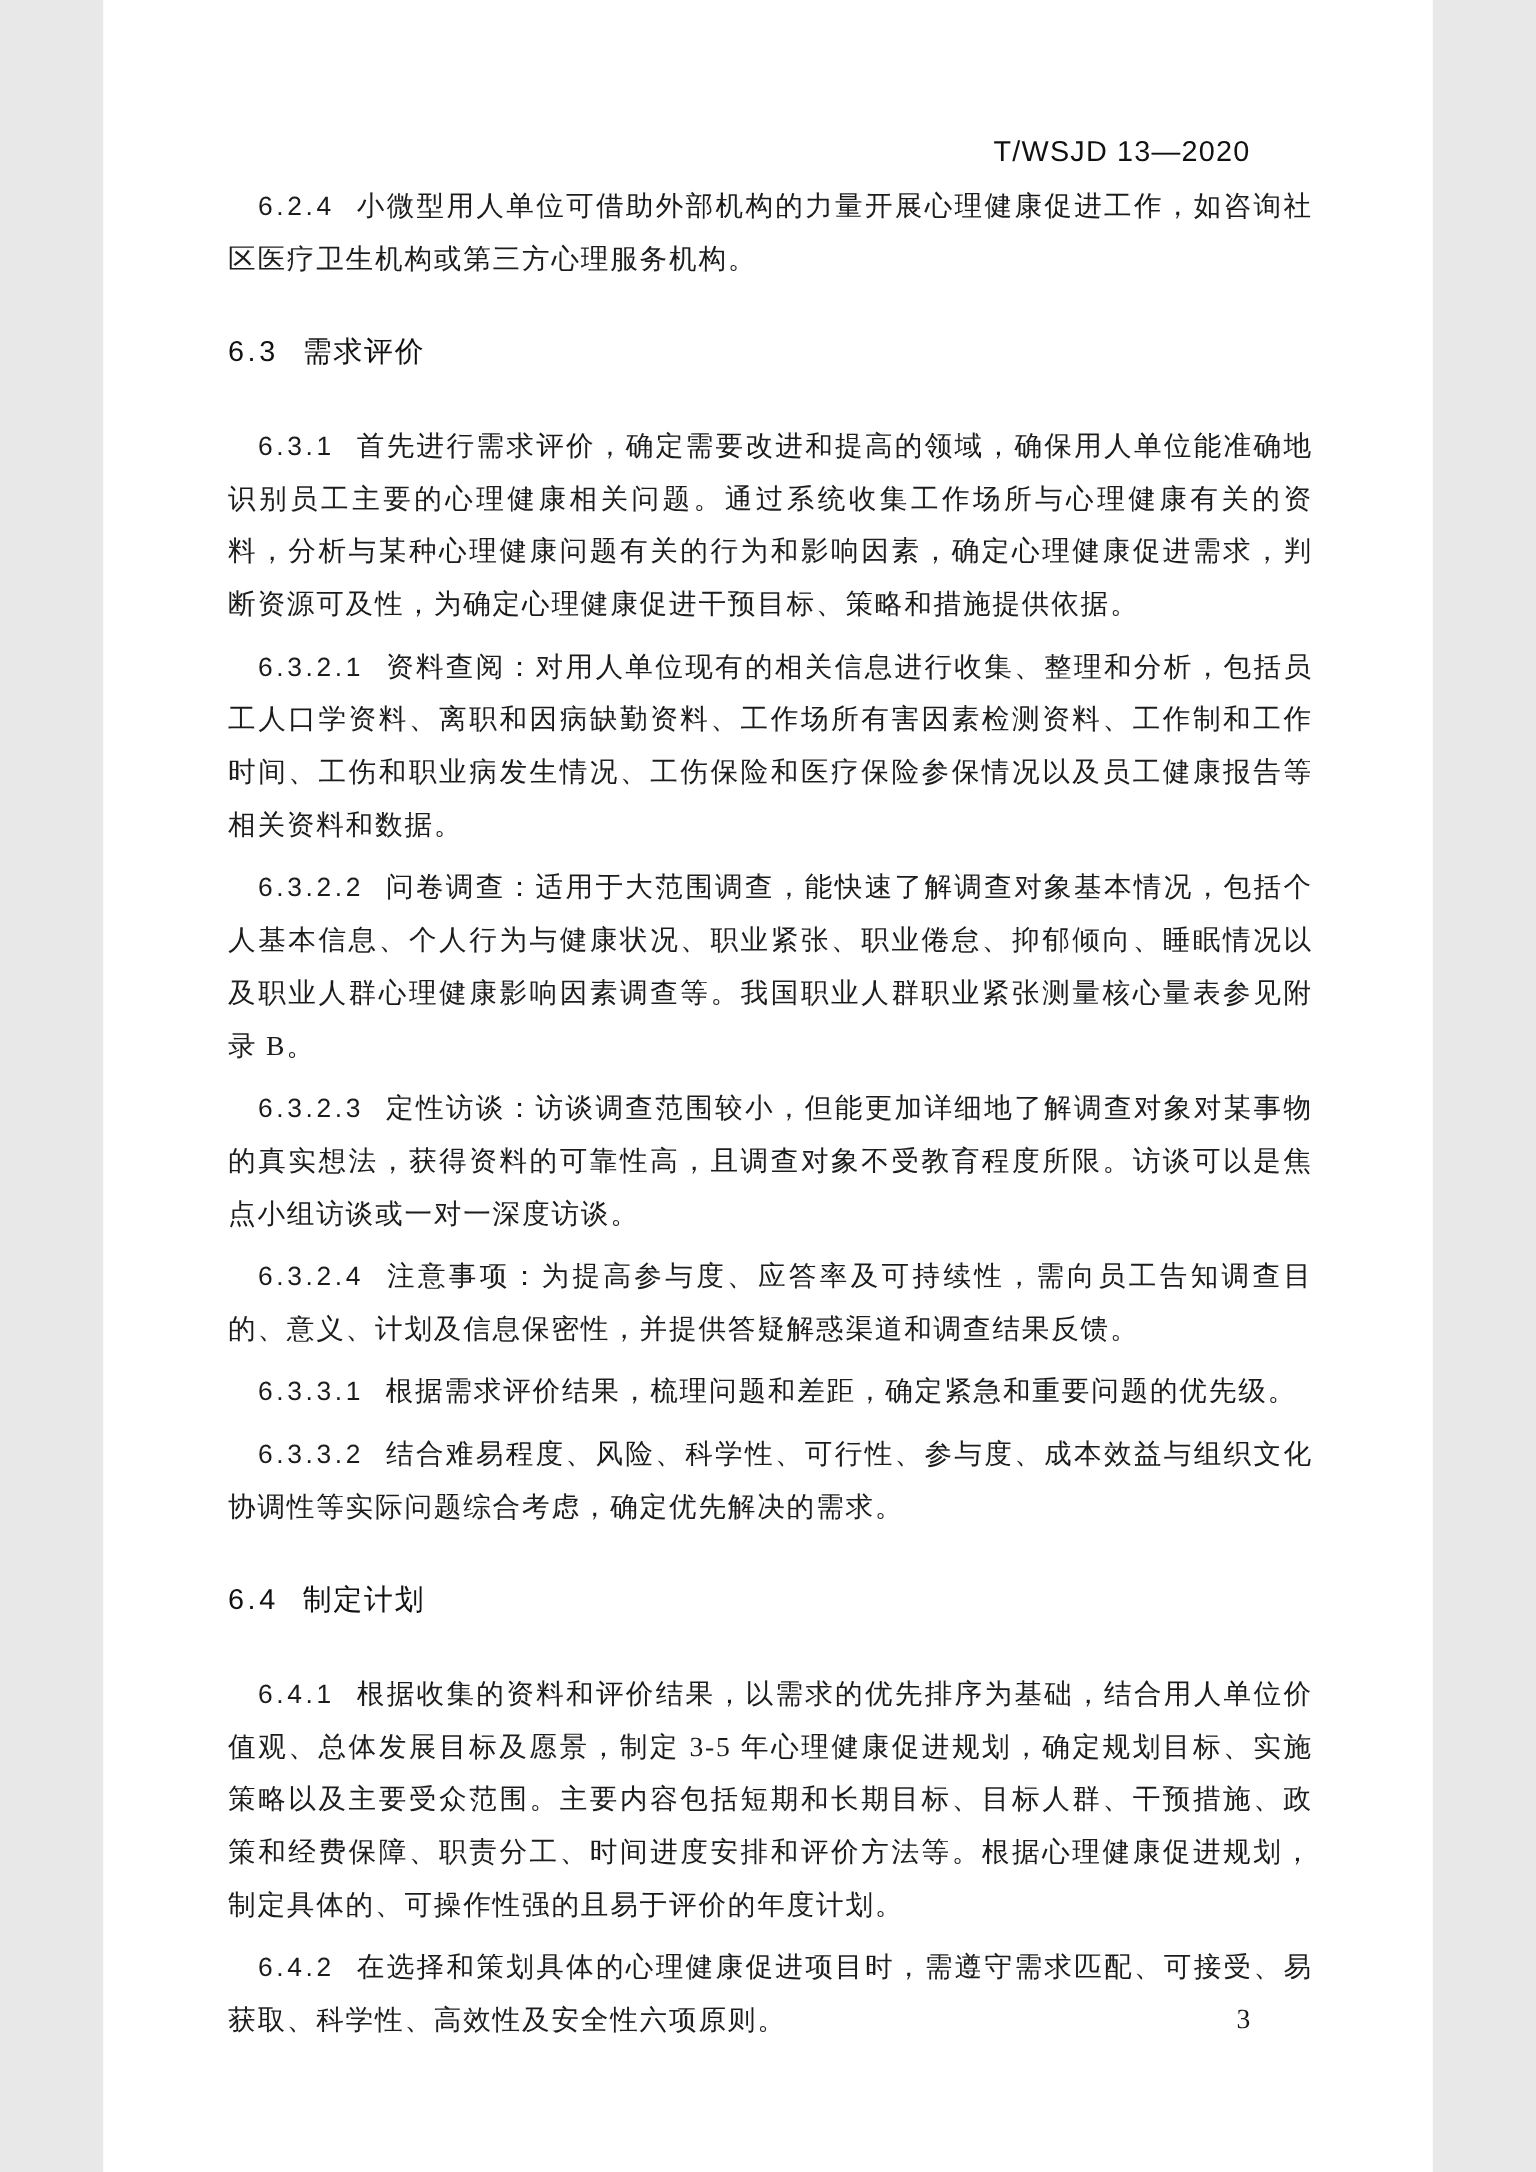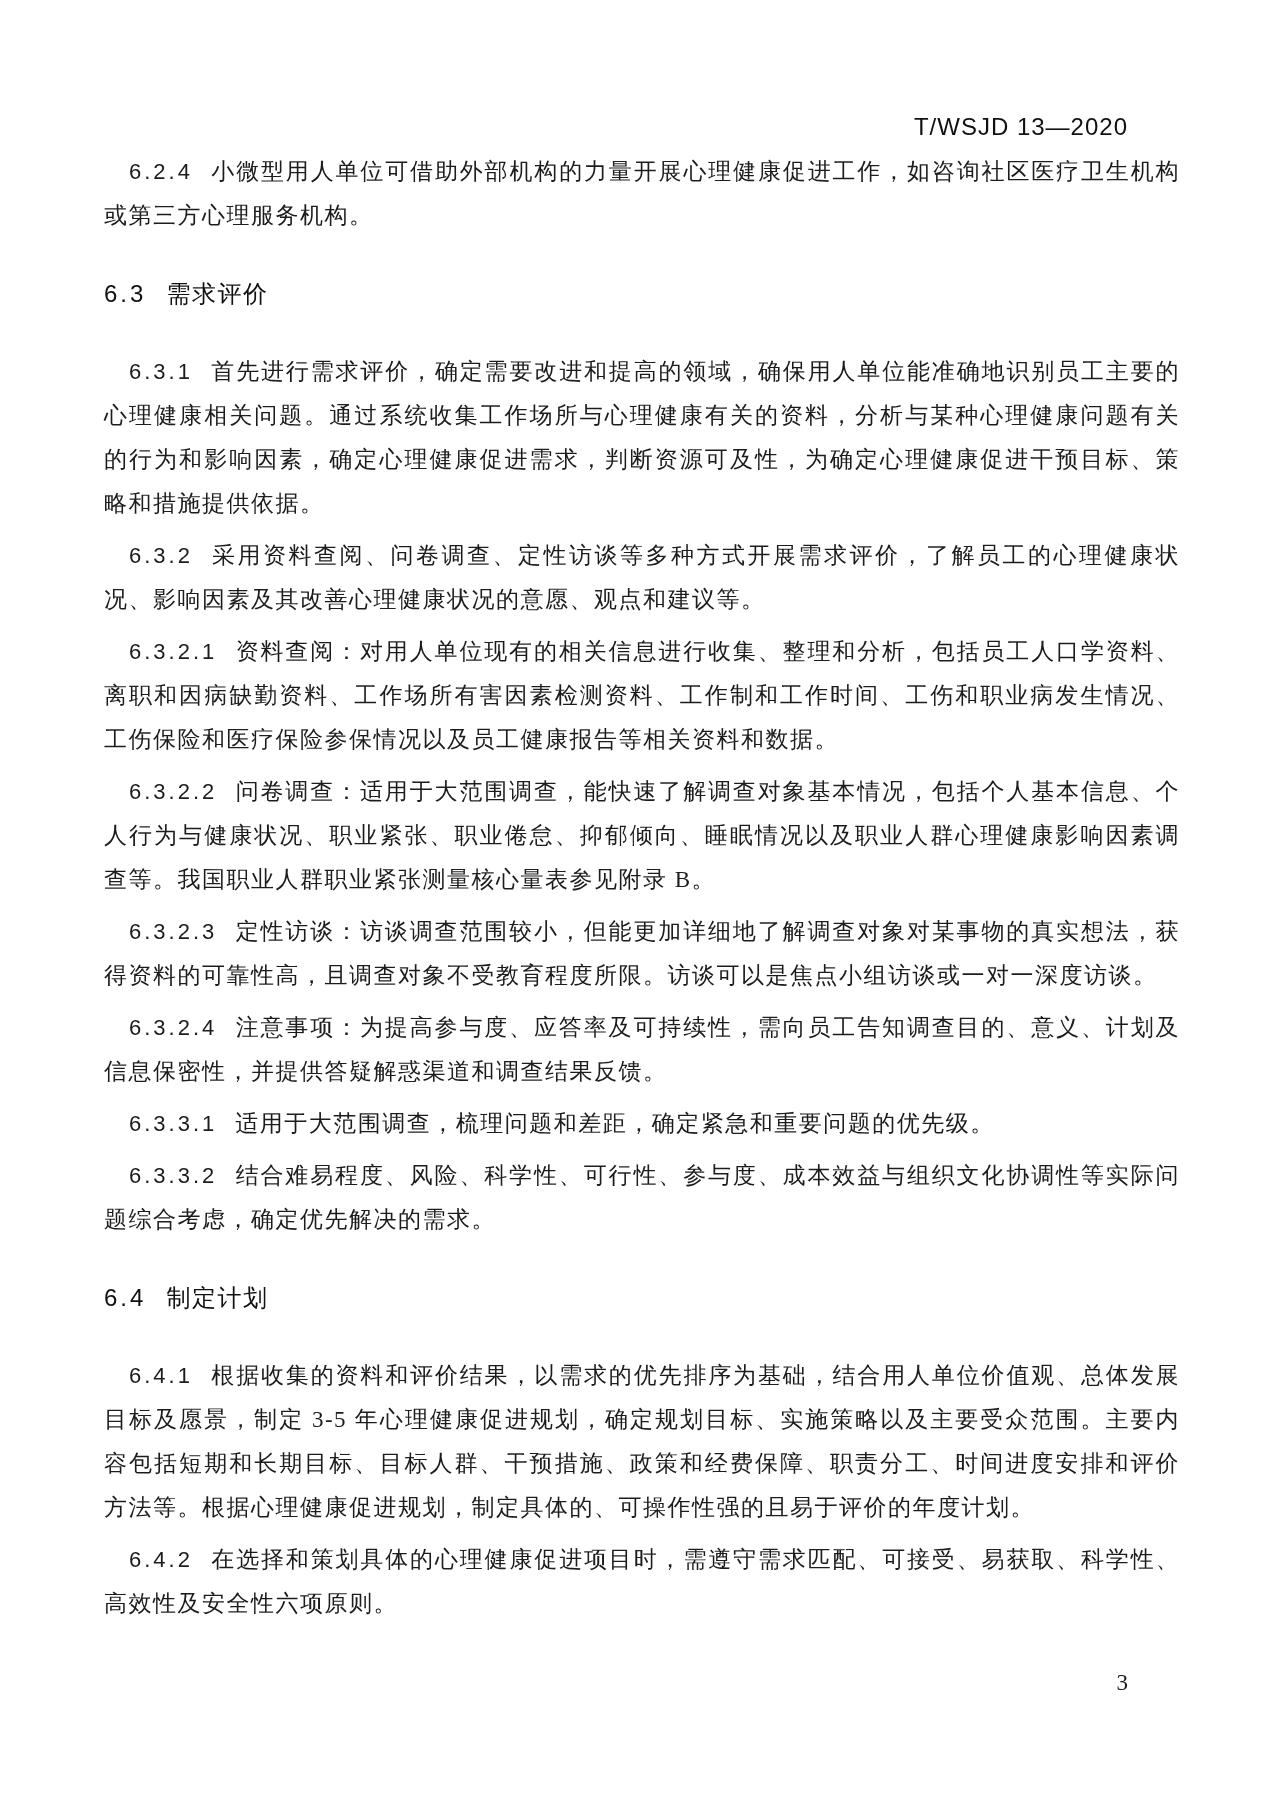--- a/index.html
+++ b/index.html
@@ -1,19 +1,19 @@
 <!DOCTYPE html>
 <html><head>
 <meta charset="utf-8">
 <style>
   * { margin: 0; padding: 0; box-sizing: border-box; }
   html, body { background: #e8e8e8; }
   .page {
     position: relative;
-    width: 1280px;
+    width: 1108px;
     height: 1810px;
     margin: 0 auto;
     background: #ffffff;
     color: #1c1c1c;
     overflow: hidden;
     font-family: "Liberation Serif", "DejaVu Serif", serif;
   }
   .doc-header {
     padding-top: 112px;
     padding-right: 152px;
@@ -78,32 +78,31 @@
   </div>
 
   <div class="content">
 
     <p class="para"><span class="num">6.2.4</span><span>小微型用人单位可借助外部机构的力量开展心理健康促进工作，如咨询社区医疗卫生机构或第三方心理服务机构。</span></p>
 
     <h2 class="heading"><span class="num">6.3</span><span>需求评价</span></h2>
 
     <p class="para"><span class="num">6.3.1</span><span>首先进行需求评价，确定需要改进和提高的领域，确保用人单位能准确地识别员工主要的心理健康相关问题。通过系统收集工作场所与心理健康有关的资料，分析与某种心理健康问题有关的行为和影响因素，确定心理健康促进需求，判断资源可及性，为确定心理健康促进干预目标、策略和措施提供依据。</span></p>
 
-    <p class="para"><span class="num">6.3.2</span><span>采用资料查阅、问卷调查、定性访谈等多种方式开展需求评价，了解员工的心理健康状况、影响因素及其改善心理健康状况的意愿、观点和建议等。</span></p>
 
     <p class="para"><span class="num">6.3.2.1</span><span>资料查阅：对用人单位现有的相关信息进行收集、整理和分析，包括员工人口学资料、离职和因病缺勤资料、工作场所有害因素检测资料、工作制和工作时间、工伤和职业病发生情况、工伤保险和医疗保险参保情况以及员工健康报告等相关资料和数据。</span></p>
 
     <p class="para"><span class="num">6.3.2.2</span><span>问卷调查：适用于大范围调查，能快速了解调查对象基本情况，包括个人基本信息、个人行为与健康状况、职业紧张、职业倦怠、抑郁倾向、睡眠情况以及职业人群心理健康影响因素调查等。我国职业人群职业紧张测量核心量表参见附录 B。</span></p>
 
     <p class="para"><span class="num">6.3.2.3</span><span>定性访谈：访谈调查范围较小，但能更加详细地了解调查对象对某事物的真实想法，获得资料的可靠性高，且调查对象不受教育程度所限。访谈可以是焦点小组访谈或一对一深度访谈。</span></p>
 
     <p class="para"><span class="num">6.3.2.4</span><span>注意事项：为提高参与度、应答率及可持续性，需向员工告知调查目的、意义、计划及信息保密性，并提供答疑解惑渠道和调查结果反馈。</span></p>
 
 
-    <p class="para"><span class="num">6.3.3.1</span><span>适用于大范围调查，梳理问题和差距，确定紧急和重要问题的优先级。</span></p>
+    <p class="para"><span class="num">6.3.3.1</span><span>根据需求评价结果，梳理问题和差距，确定紧急和重要问题的优先级。</span></p>
 
     <p class="para"><span class="num">6.3.3.2</span><span>结合难易程度、风险、科学性、可行性、参与度、成本效益与组织文化协调性等实际问题综合考虑，确定优先解决的需求。</span></p>
 
     <h2 class="heading"><span class="num">6.4</span><span>制定计划</span></h2>
 
     <p class="para"><span class="num">6.4.1</span><span>根据收集的资料和评价结果，以需求的优先排序为基础，结合用人单位价值观、总体发展目标及愿景，制定 3-5 年心理健康促进规划，确定规划目标、实施策略以及主要受众范围。主要内容包括短期和长期目标、目标人群、干预措施、政策和经费保障、职责分工、时间进度安排和评价方法等。根据心理健康促进规划，制定具体的、可操作性强的且易于评价的年度计划。</span></p>
 
     <p class="para"><span class="num">6.4.2</span><span>在选择和策划具体的心理健康促进项目时，需遵守需求匹配、可接受、易获取、科学性、高效性及安全性六项原则。</span></p>
 
   </div>

